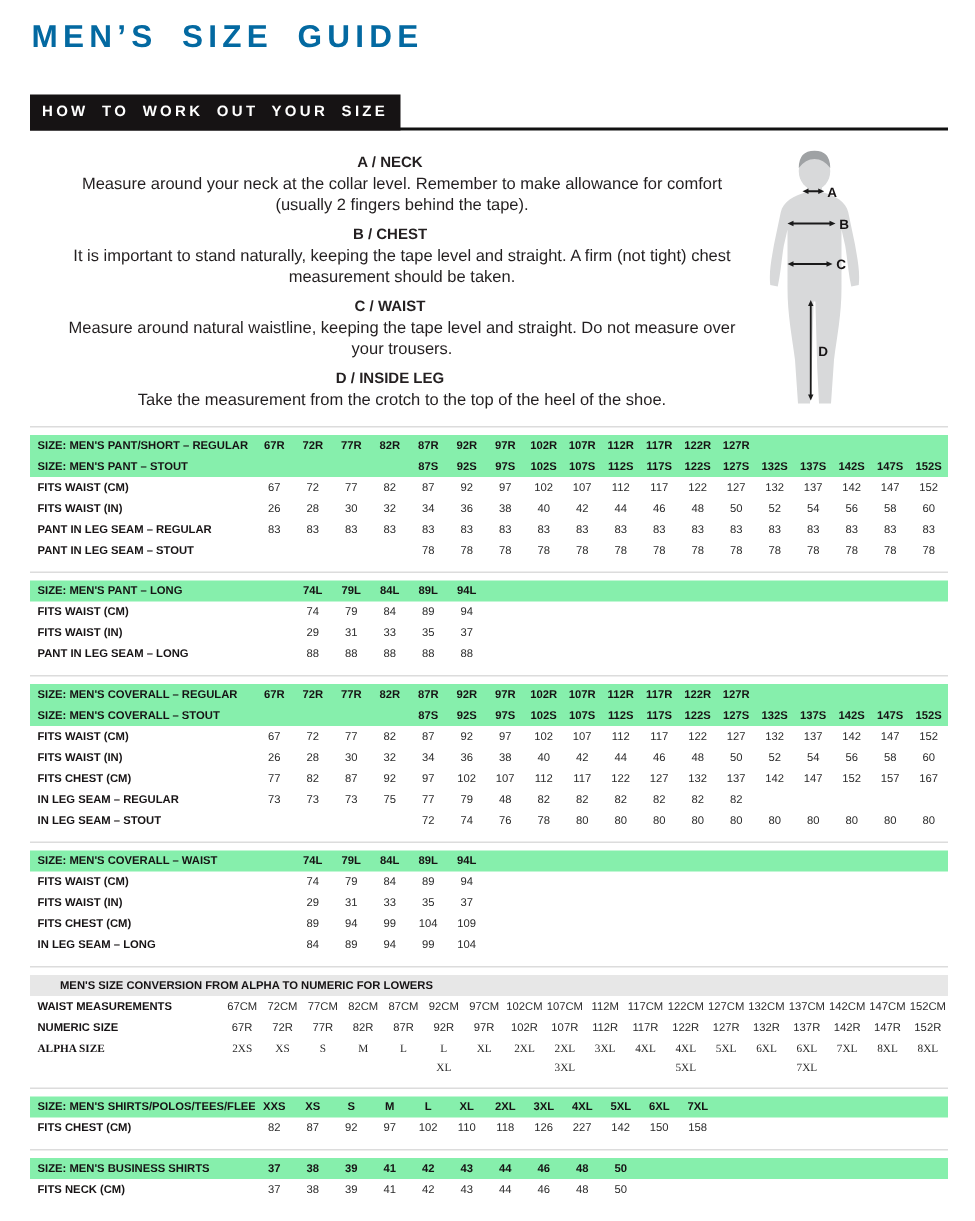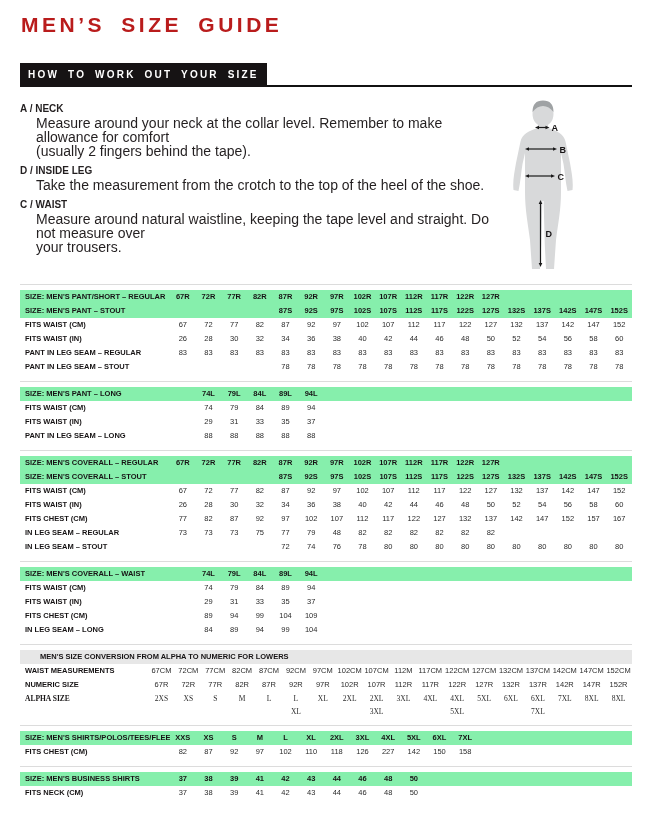--- a/index.html
+++ b/index.html
@@ -1,30 +1,30 @@
 <!DOCTYPE html>
 <html><head>
 <meta charset="utf-8">
 <style>
   html,body{margin:0;padding:0;background:#fff;}
   body{width:650px;height:814px;overflow:hidden;font-family:"Liberation Sans",sans-serif;color:#231f20;}
   .page{position:relative;width:650px;height:814px;background:#fff;}
 
   .title{position:absolute;left:21px;top:13px;margin:0;font-size:21px;font-weight:600;
-         letter-spacing:3.5px;word-spacing:7px;color:#b91c1c;}
+         letter-spacing:3.5px;word-spacing:7px;color:#0369a1;}
 
   .section-rule{position:absolute;left:20px;right:18px;top:85px;height:2px;background:#111;}
   .section-bar{position:absolute;left:20px;top:63px;height:24px;line-height:24px;background:#161314;
                color:#fff;font-size:10px;font-weight:bold;letter-spacing:2.2px;word-spacing:4px;
                padding:0 8px;z-index:2;}
 
-  .instructions{position:absolute;left:20px;top:102px;width:480px;}
+  .instructions{position:absolute;left:20px;top:102px;width:480px;text-align:center;}
   .instruction{margin-bottom:6px;}
   .ilabel{font-size:10px;font-weight:bold;line-height:14px;}
-  .itext{font-size:14px;line-height:14px;padding-left:16px;white-space:pre-line;}
+  .itext{font-size:11px;line-height:14px;padding-left:16px;white-space:pre-line;}
 
   .figure{position:absolute;left:503px;top:97px;width:130px;height:185px;}
 
   .tables{position:absolute;left:20px;top:284px;width:612px;}
   .tgroup{border-top:1px solid #dcdcdc;padding-top:5px;margin-top:7px;}
   .tgroup:first-child{margin-top:0;}
   .trow{display:grid;grid-template-columns:150px repeat(18,1fr);min-height:14px;line-height:14px;align-items:start;}
   .trow.cgrid{grid-template-columns:128px repeat(18,1fr);}
   .tlabel{font-weight:bold;font-size:7.5px;padding-left:5px;white-space:nowrap;overflow:hidden;color:#161314;}
   .tcell{text-align:center;font-size:7.5px;white-space:pre-line;color:#2b2b2b;}
@@ -43,27 +43,32 @@
   <div class="section-rule"></div>
   <div class="section-bar">HOW TO WORK OUT YOUR SIZE</div>
 
   <div class="instructions">
       <div class="instruction">
         <div class="ilabel">A / NECK</div>
         <div class="itext">Measure around your neck at the collar level. Remember to make allowance for comfort
 (usually 2 fingers behind the tape).</div>
       </div>
       <div class="instruction">
-        <div class="ilabel">D / INSIDE LEG</div>
-        <div class="itext">Take the measurement from the crotch to the top of the heel of the shoe.</div>
+        <div class="ilabel">B / CHEST</div>
+        <div class="itext">It is important to stand naturally, keeping the tape level and straight. A firm (not tight) chest
+measurement should be taken.</div>
       </div>
       <div class="instruction">
         <div class="ilabel">C / WAIST</div>
         <div class="itext">Measure around natural waistline, keeping the tape level and straight. Do not measure over
 your trousers.</div>
+      </div>
+      <div class="instruction">
+        <div class="ilabel">D / INSIDE LEG</div>
+        <div class="itext">Take the measurement from the crotch to the top of the heel of the shoe.</div>
       </div>
     </div>
 
   <svg class="figure" viewBox="0 0 130 185" xmlns="http://www.w3.org/2000/svg">
 
     <g>
       <path fill="#d8d9da" d="M35,26 L35,31
         C26,33.5 19,37.5 17.5,44.5
         L13,66 C11.5,75 9.5,84 10.5,93
         L15.5,94 C17.5,85 18,76 19.5,67

